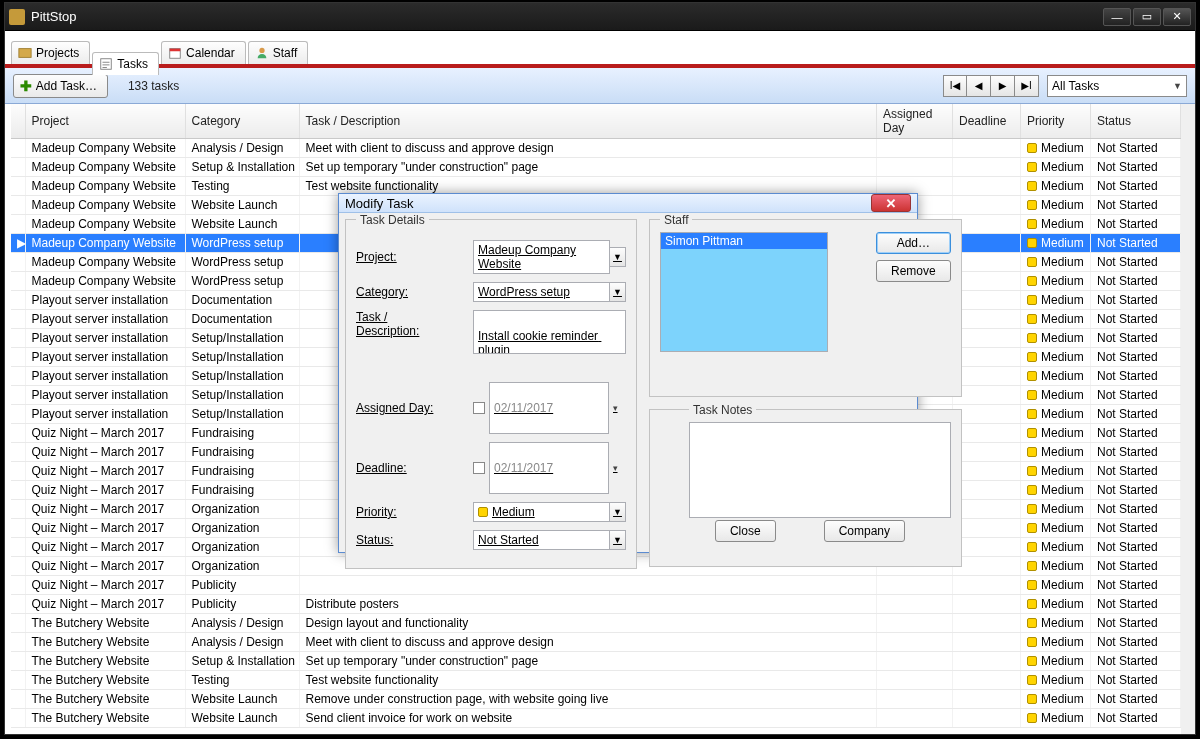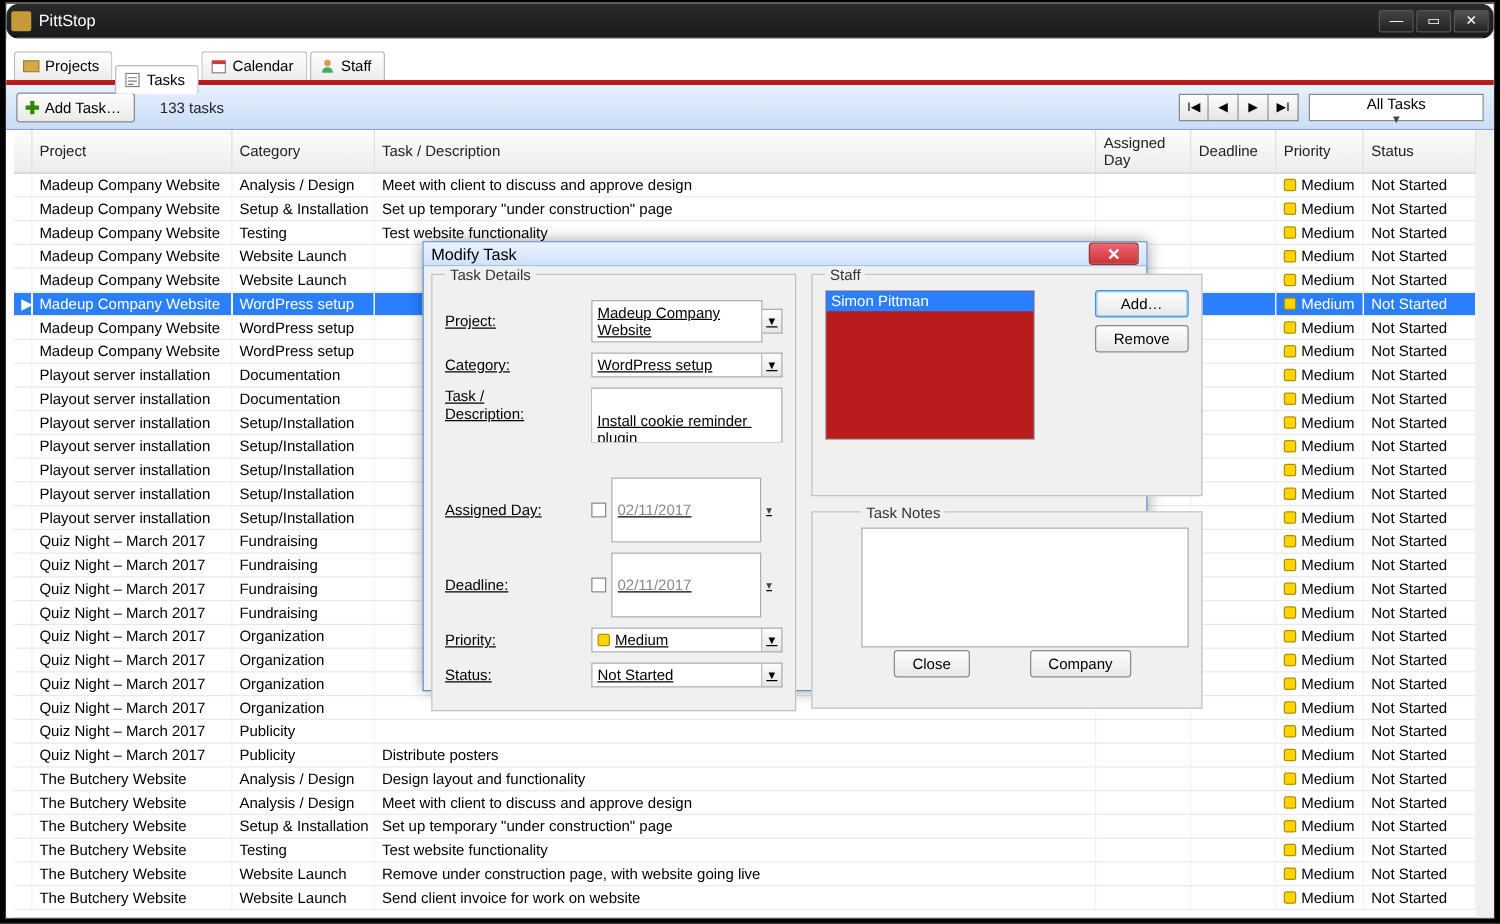--- a/index.html
+++ b/index.html
@@ -22,21 +22,20 @@
     flex-direction: column;
   }
   .titlebar {
     background: linear-gradient(#2b2b2b,#1a1a1a);
     height: 28px;
     display: flex;
     align-items: center;
     padding: 0 4px;
     color: #fff;
     border-bottom: 1px solid #000;
-    border-radius: 10px;
   }
   .titlebar .appicon {
     width: 16px; height: 16px;
     background: #c59a3a;
     margin-right: 6px;
     border-radius: 2px;
   }
   .titlebar .title { font-weight: 400; font-size: 13px; }
   .winbtns { margin-left: auto; display:flex; gap:2px; }
   .winbtn {
@@ -107,21 +106,20 @@
   }
   .navbtns .nb + .nb { border-left:none; }
   .filter {
     margin-left:8px;
     width:140px; height:22px;
     border:1px solid #8a8a8a;
     background:#fff;
     display:flex; align-items:center;
     padding:0 4px;
     justify-content:space-between;
-    flex-direction:column;
   }
   .grid {
     flex:1;
     overflow:auto;
     position:relative;
     background:#fff;
     border-left: 6px solid #fff;
     border-right: 14px solid #f0f0f0;
   }
   table.g { width:100%; border-collapse:collapse; table-layout:fixed; }
@@ -218,21 +216,21 @@
   }
   textarea { height:44px; resize:none; }
   .cbody { margin-top:-10px; }
   .datebox { display:flex; align-items:center; gap:4px; }
   .datebox input { color:#888; width:120px; }
   .chk { width:12px; height:12px; border:1px solid #888; background:#fff; }
   .seldrop { display:flex; align-items:center; }
   .seldrop .body { flex:1; border:1px solid #abadb3; background:#fff; padding:2px 4px; display:flex; align-items:center; gap:4px; }
   .seldrop .arrow { width:16px; height:20px; border:1px solid #abadb3; border-left:none; background:linear-gradient(#fdfdfd,#e5e5e5); display:flex; align-items:center; justify-content:center; font-size:9px; }
   .stafflist {
-    border:1px solid #abadb3; background:#b91c1c;
+    border:1px solid #abadb3; background:#7dd3fc;
     height:120px; width:168px;
     font-size:12px;
   }
   .staffitem { background:#2a7fff; color:#fff; padding:1px 4px; }
   .btn {
     background: linear-gradient(#fdfdfd,#e8e8e8);
     border:1px solid #8a8a8a;
     border-radius:3px;
     padding:3px 14px;
     cursor:pointer;

